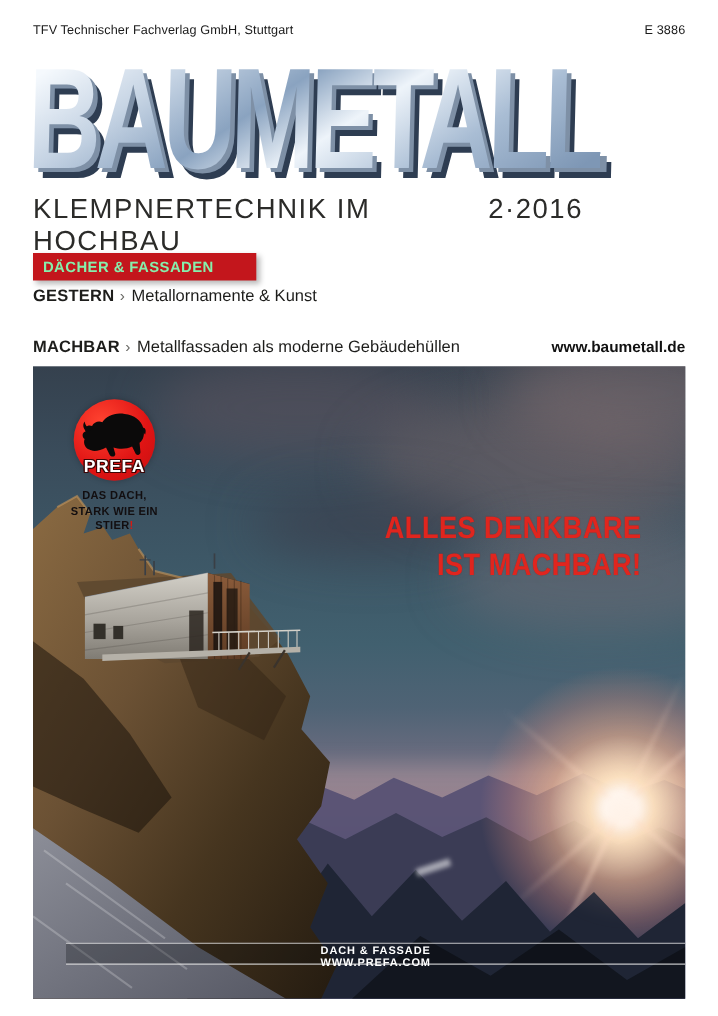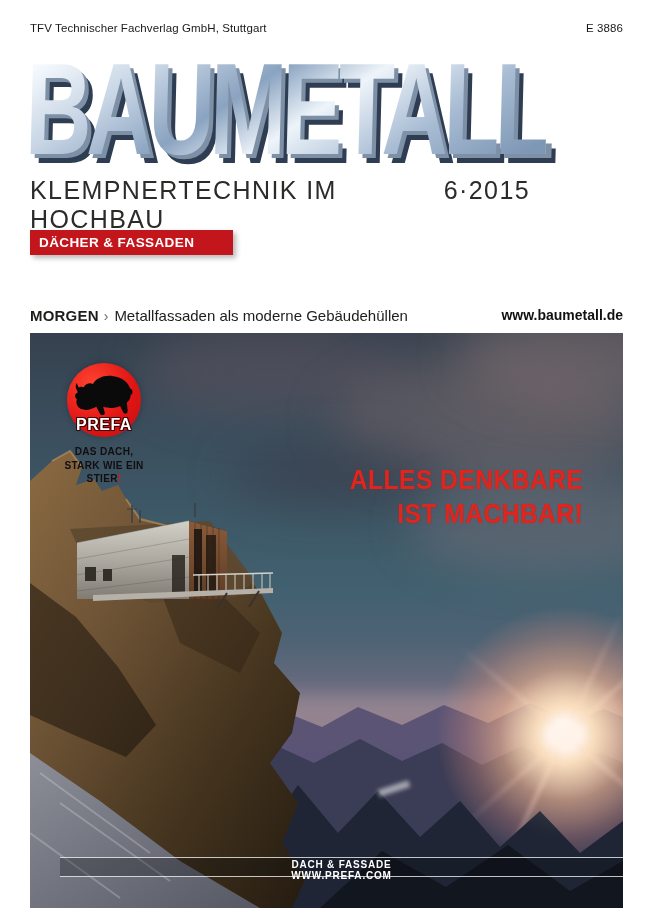--- a/index.html
+++ b/index.html
@@ -22,21 +22,21 @@
     .logo-front { background:linear-gradient(155deg,#f5f9fd 4%,#c6d4e4 22%,#8aa3c0 40%,#eef4fa 55%,#a9bdd4 74%,#7e97b5 95%);
                   -webkit-background-clip:text; background-clip:text; color:transparent; }
   }
 
   
   .subrow { position:absolute; left:30px; top:176px; width:500px; display:flex; justify-content:space-between;
             font-size:25px; letter-spacing:1.4px; color:#2b2b29; }
 
   
   .banner { position:absolute; left:30px; top:230px; width:203px; height:25px; background:#c3161c;
-            color:#ffffff; font-size:13.5px; font-weight:bold; letter-spacing:.4px; line-height:25px;
+            color:#86efac; font-size:13.5px; font-weight:bold; letter-spacing:.4px; line-height:25px;
             padding-left:9px; box-shadow:3px 3px 5px rgba(0,0,0,.28); }
 
   
   .teaser { position:absolute; left:30px; font-size:15px; color:#1d1d1b; white-space:nowrap; }
   .teaser b { font-weight:bold; letter-spacing:.2px; }
   .teaser .arr { color:#6a6a66; margin:0 6px 0 5px; font-size:14px; }
   .website { position:absolute; right:30px; top:307px; font-size:14px; font-weight:bold; color:#111; }
 
   
   .photo { position:absolute; left:30px; top:333px; width:593px; height:575px; overflow:hidden;
@@ -100,27 +100,30 @@
   </div>
 
   <div class="logo">
     <span class="logo-back">BAUMETALL</span>
     <span class="logo-mid">BAUMETALL</span>
     <span class="logo-front">BAUMETALL</span>
   </div>
 
   <div class="subrow">
     <span>KLEMPNERTECHNIK IM HOCHBAU</span>
-    <span>6·2015</span>
+    <span>2·2016</span>
   </div>
 
   <div class="banner">DÄCHER &amp; FASSADEN</div>
 
+  <div class="teaser" style="top:261px">
+    <b>GESTERN</b><span class="arr">›</span><span>Metallornamente &amp; Kunst</span>
+  </div>
   <div class="teaser" style="top:307px">
-    <b>MORGEN</b><span class="arr">›</span><span>Metallfassaden als moderne Gebäudehüllen</span>
+    <b>MACHBAR</b><span class="arr">›</span><span>Metallfassaden als moderne Gebäudehüllen</span>
   </div>
   <div class="website">www.baumetall.de</div>
 
   <div class="photo">
     <div class="cloud c1"></div>
     <div class="cloud c2"></div>
     <div class="cloud c3"></div>
     <div class="cloud c4"></div>
     <div class="cloud c5"></div>
     <div class="haze"></div>

